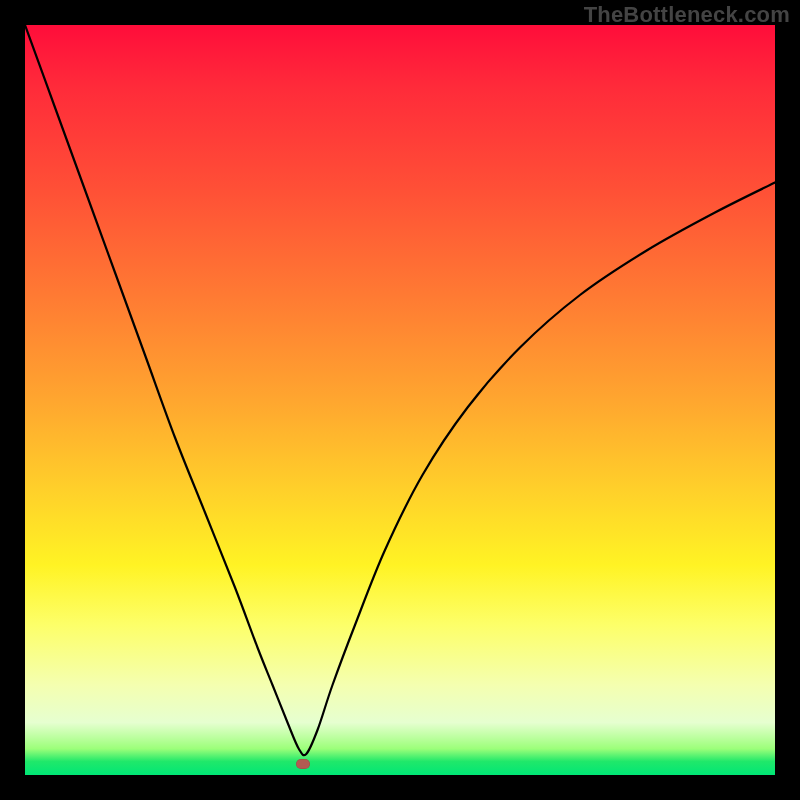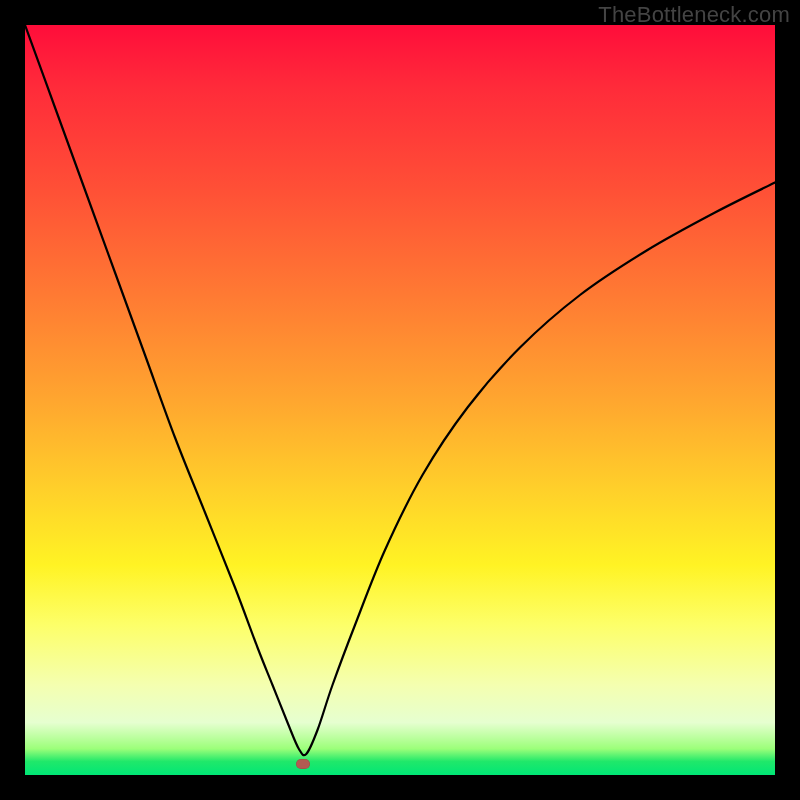--- a/index.html
+++ b/index.html
@@ -16,21 +16,21 @@
     width: 800px;
     height: 800px;
     background: #000;
   }
   .watermark {
     position: absolute;
     top: 2px;
     right: 10px;
     color: #444;
     font-size: 22px;
-    font-weight: 400;
+    font-weight: 700;
     letter-spacing: 0.2px;
     z-index: 5;
   }
   .plot-area {
     position: absolute;
     left: 25px;
     top: 25px;
     width: 750px;
     height: 750px;
     overflow: hidden;

